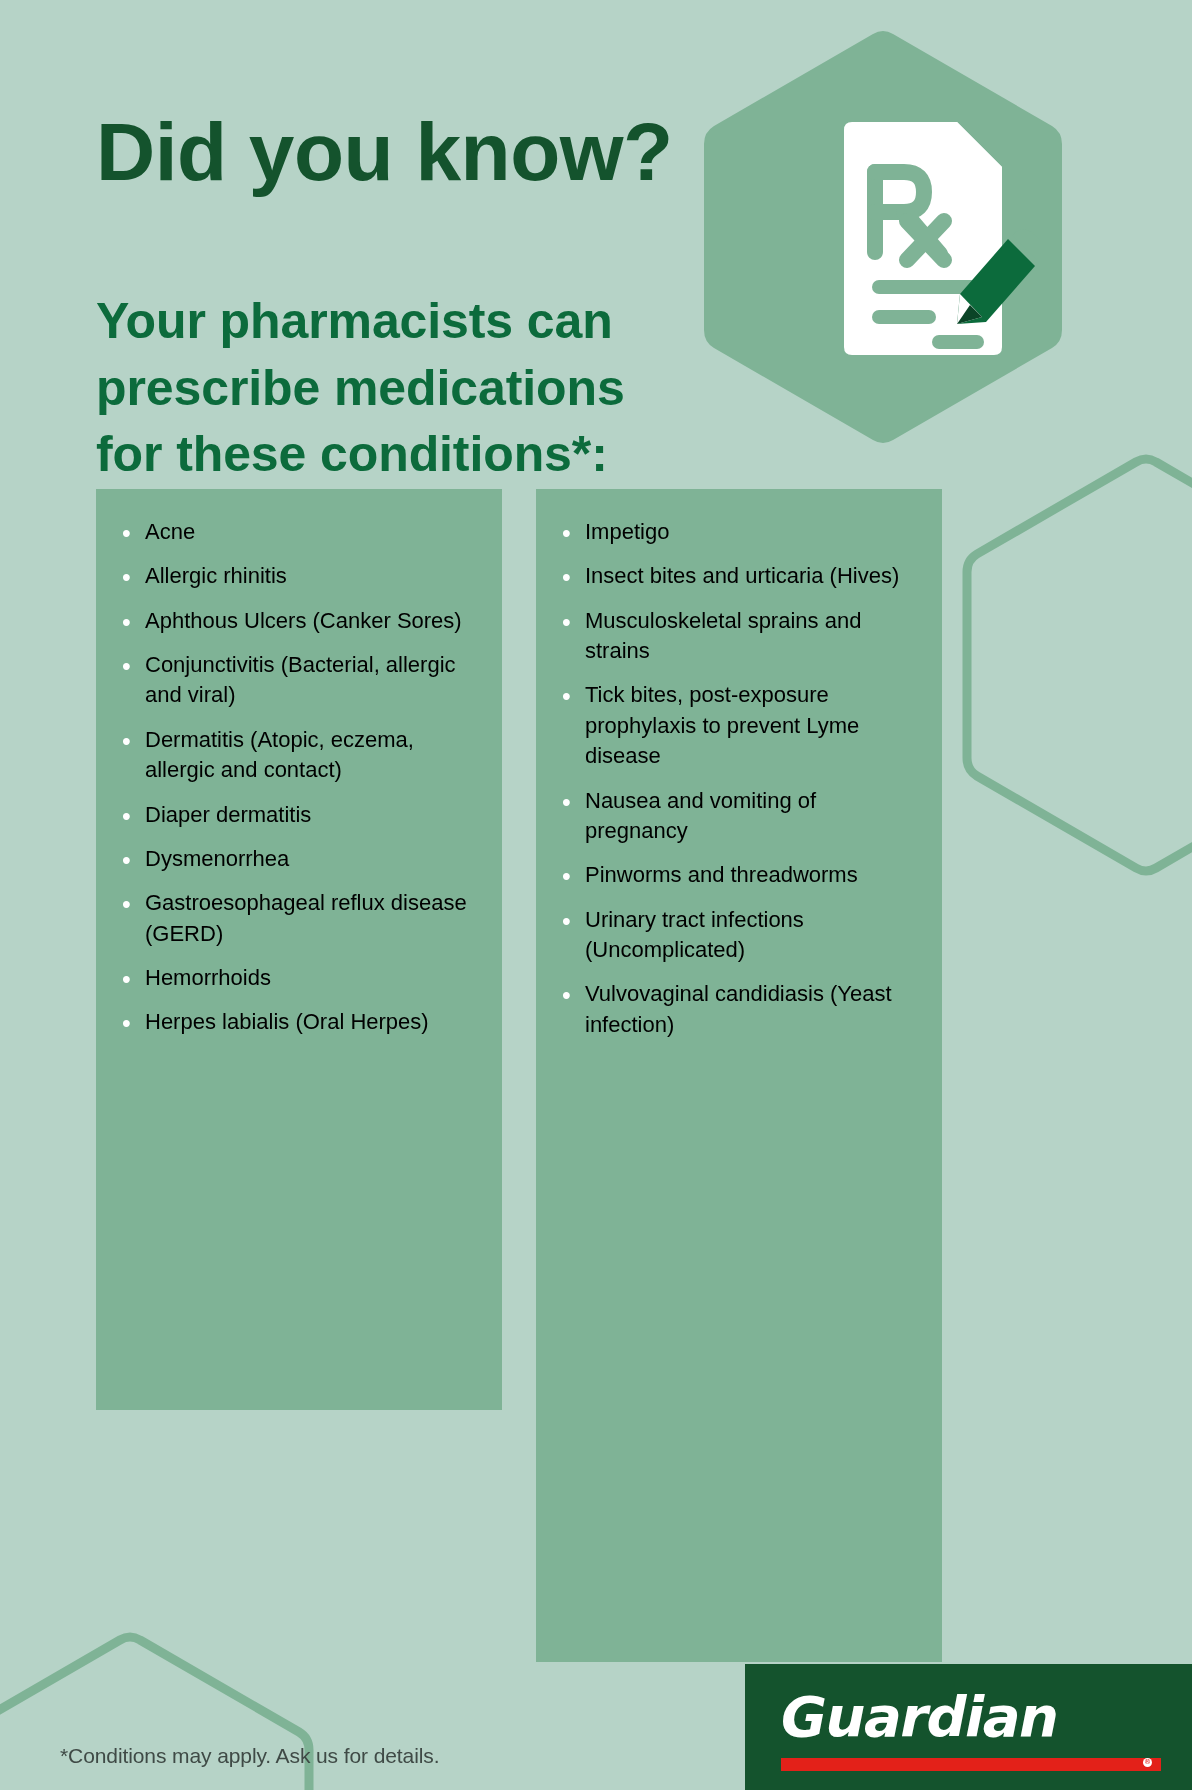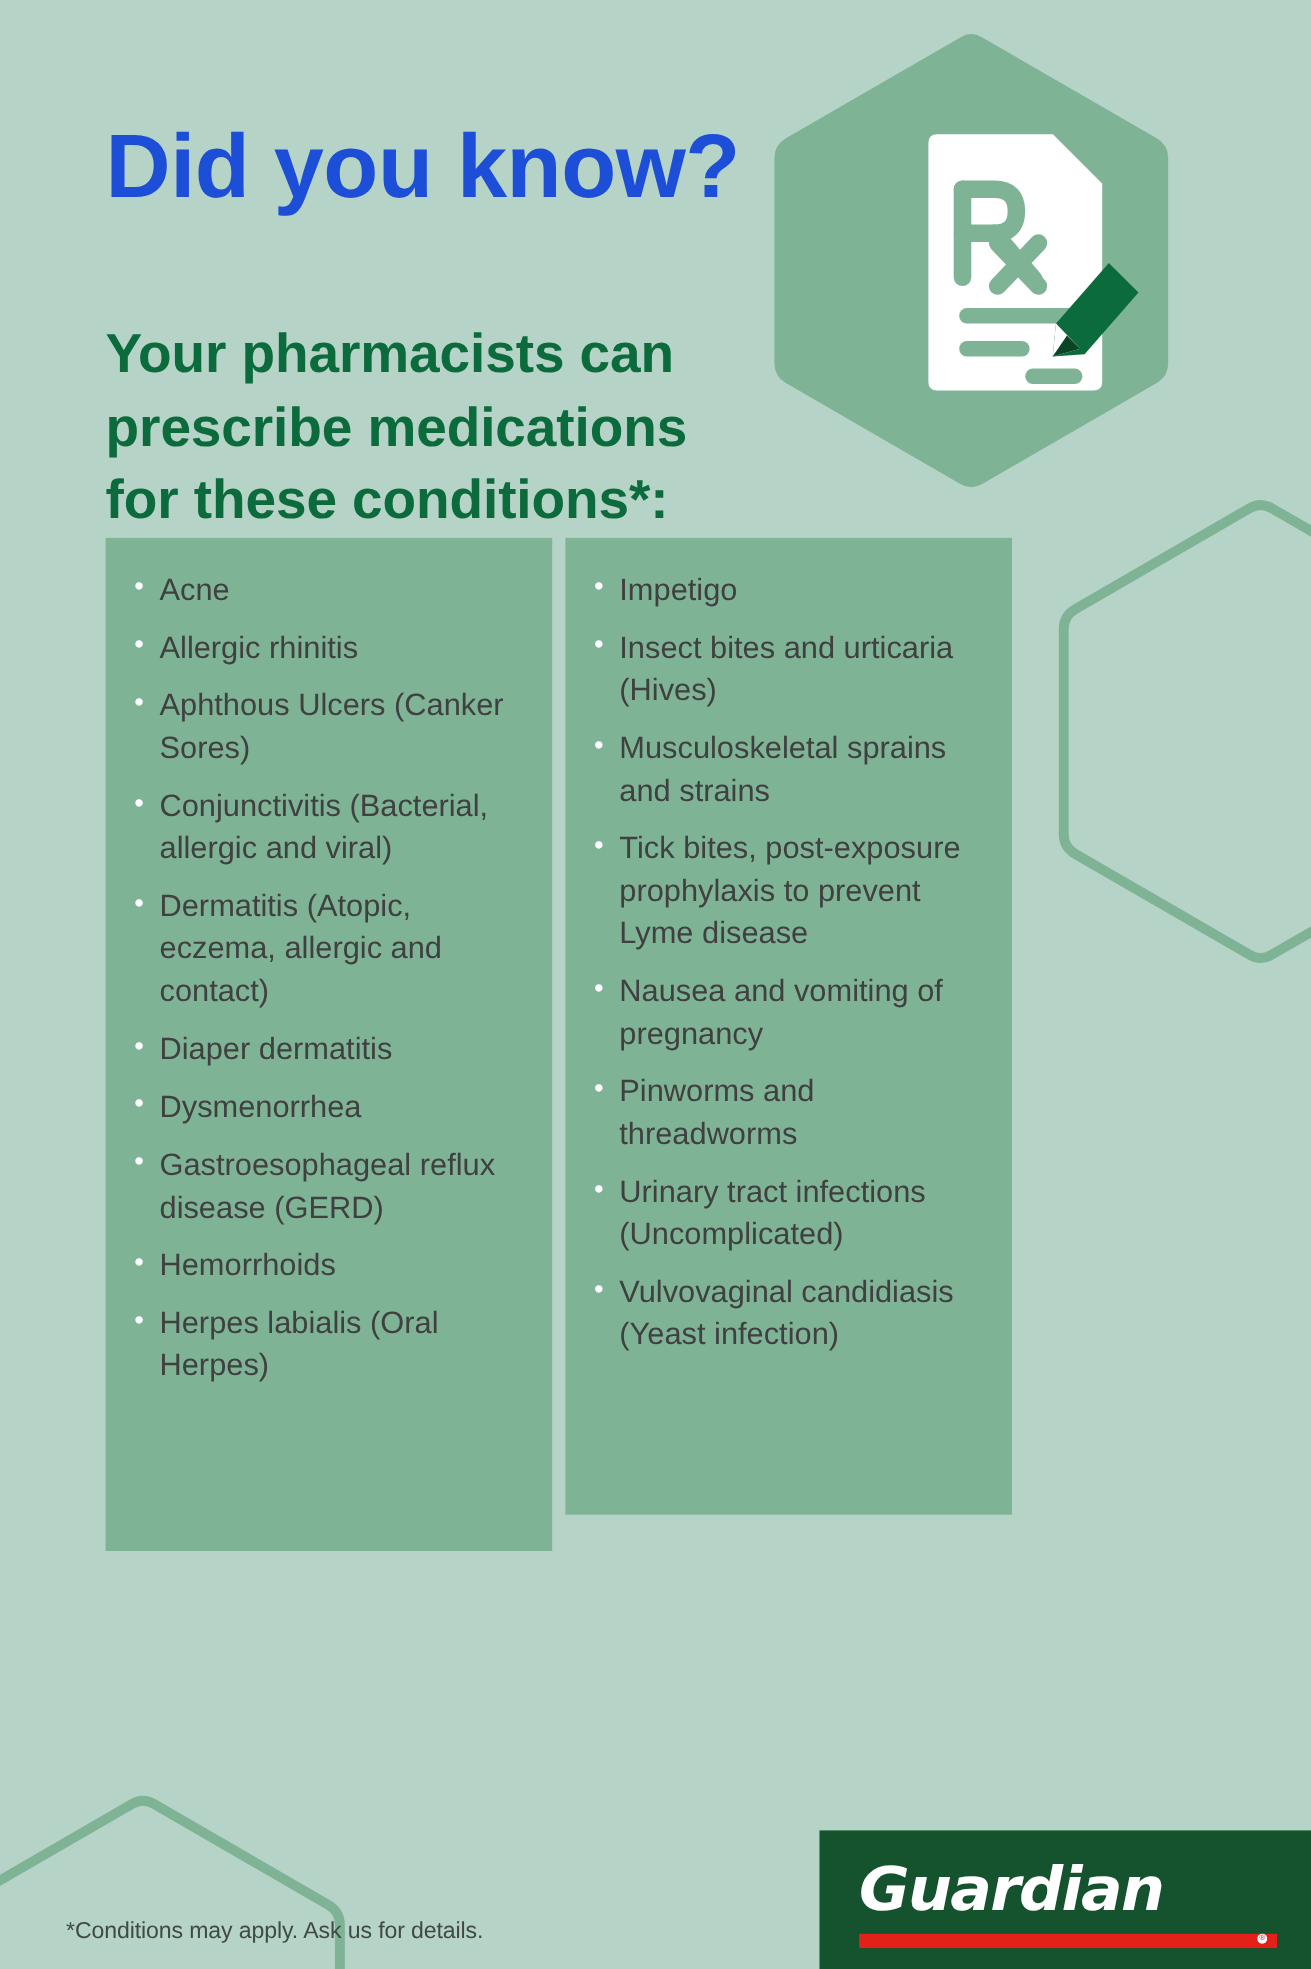--- a/index.html
+++ b/index.html
@@ -36,21 +36,21 @@
 
   
   .headline {
     position: absolute;
     left: 96px;
     top: 112px;
     font-size: 82px;
     line-height: 0.98;
     font-weight: 700;
     letter-spacing: -0.5px;
-    color: #1d4ed8;
+    color: #14532d;
     margin: 0;
   }
 
   .subhead {
     position: absolute;
     left: 96px;
     top: 288px;
     width: 560px;
     font-size: 50px;
     line-height: 1.33;
@@ -74,33 +74,33 @@
     position: absolute;
     top: 489px;
     background: #7fb396;
   }
   .panel-left {
     left: 96px;
     width: 406px;
     height: 921px;
   }
   .panel-right {
-    left: 514px;
+    left: 536px;
     width: 406px;
-    height: 888px;
+    height: 1173px;
   }
   .cond-list {
     list-style: none;
     margin: 0;
     padding: 28px 22px 0 22px;
   }
   .cond-item {
     position: relative;
-    color: #404040;
-    font-size: 28px;
+    color: #000000;
+    font-size: 22px;
     line-height: 1.38;
     font-weight: 400;
     padding-left: 27px;
     margin-bottom: 14px;
   }
   .cond-item::before {
     content: "•";
     position: absolute;
     left: 4px;
     top: -1px;

